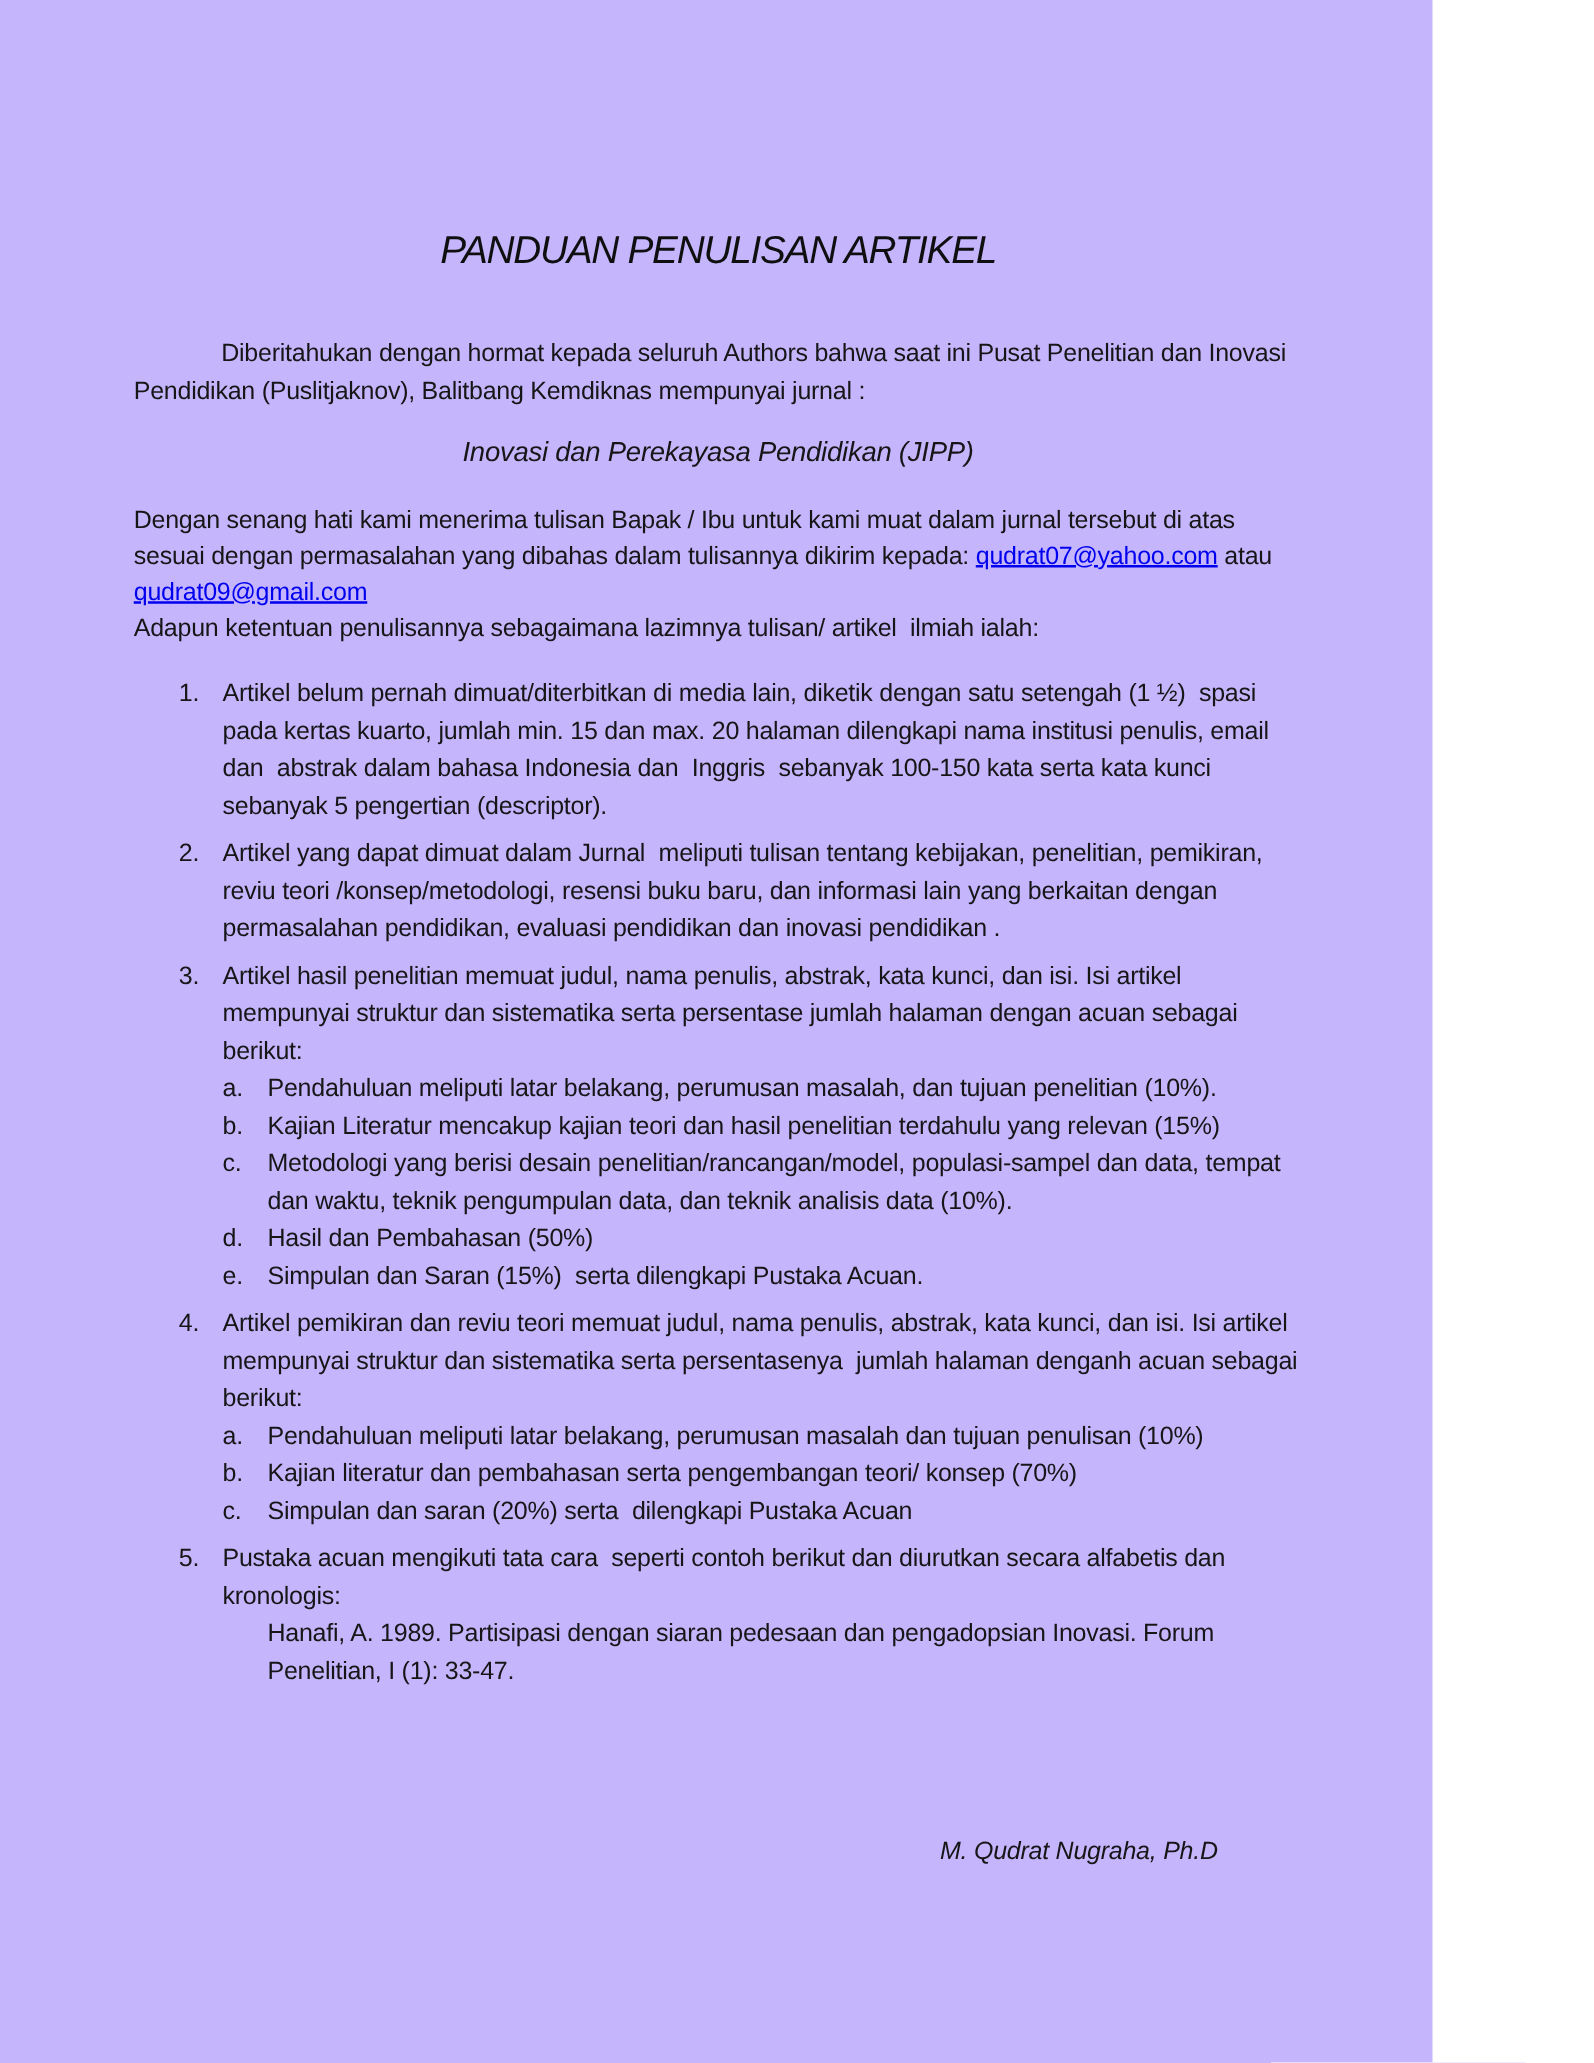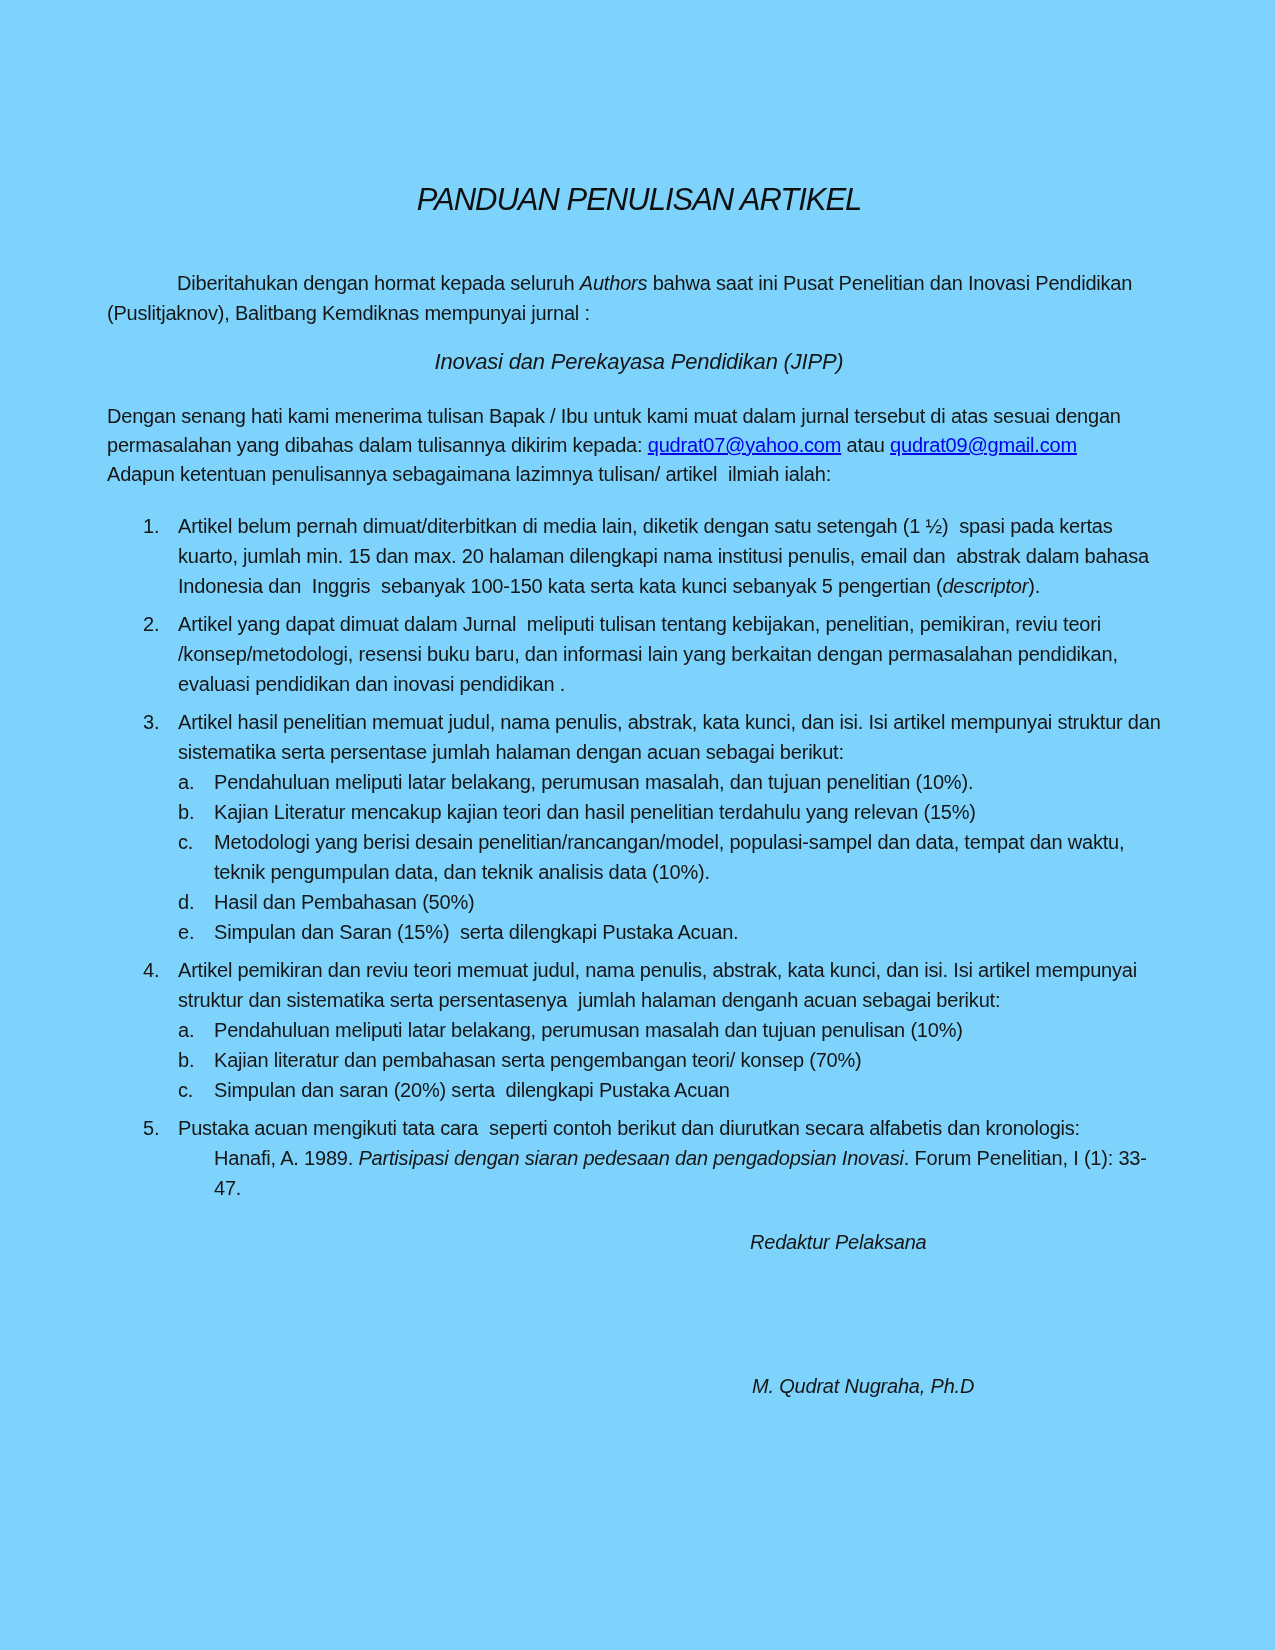--- a/index.html
+++ b/index.html
@@ -1,28 +1,28 @@
 <!DOCTYPE html>
 <html><head>
 <meta charset="utf-8">
 <style>
   html, body { margin:0; padding:0; background:#ffffff; }
   .page {
     position:relative;
-    width:1275px; min-height:1650px;
+    width:1146px; min-height:1650px;
     box-sizing:border-box;
-    background:#7dd3fc;
+    background:#c4b5fd;
     color:#161616;
     font-family:"Liberation Sans", sans-serif;
     font-size:20px; line-height:30px;
     letter-spacing:-0.2px;
     padding:182px 104px 60px 107px;
   }
   .t { white-space:pre-wrap; }
-  .italic { font-style:italic; }
+  .italic { }
   .title {
     text-align:center;
     font-style:italic;
     font-size:31px; line-height:36px;
     letter-spacing:-1px;
     color:#0f0f0f;
   }
   .intro { margin:50px 0 0; line-height:30px; text-indent:70px; }
   .journal {
     margin:20px 0 0;
@@ -119,18 +119,17 @@
       <span class="num t">5.</span>
       <div class="li-body">
         <span class="t">Pustaka acuan mengikuti tata cara  seperti contoh berikut dan diurutkan secara alfabetis dan kronologis:</span>
         <div class="ref"><span class="t">Hanafi, A. 1989. </span><span class="t italic">Partisipasi dengan siaran pedesaan dan pengadopsian Inovasi</span><span class="t">. Forum Penelitian, I (1): 33-47.</span></div>
       </div>
     </div>
 
   </div>
 
   <div class="closing">
-    <div class="t italic">Redaktur Pelaksana</div>
   </div>
 
   <div class="signature t">M. Qudrat Nugraha, Ph.D</div>
 
 </div>
 
 </body></html>

